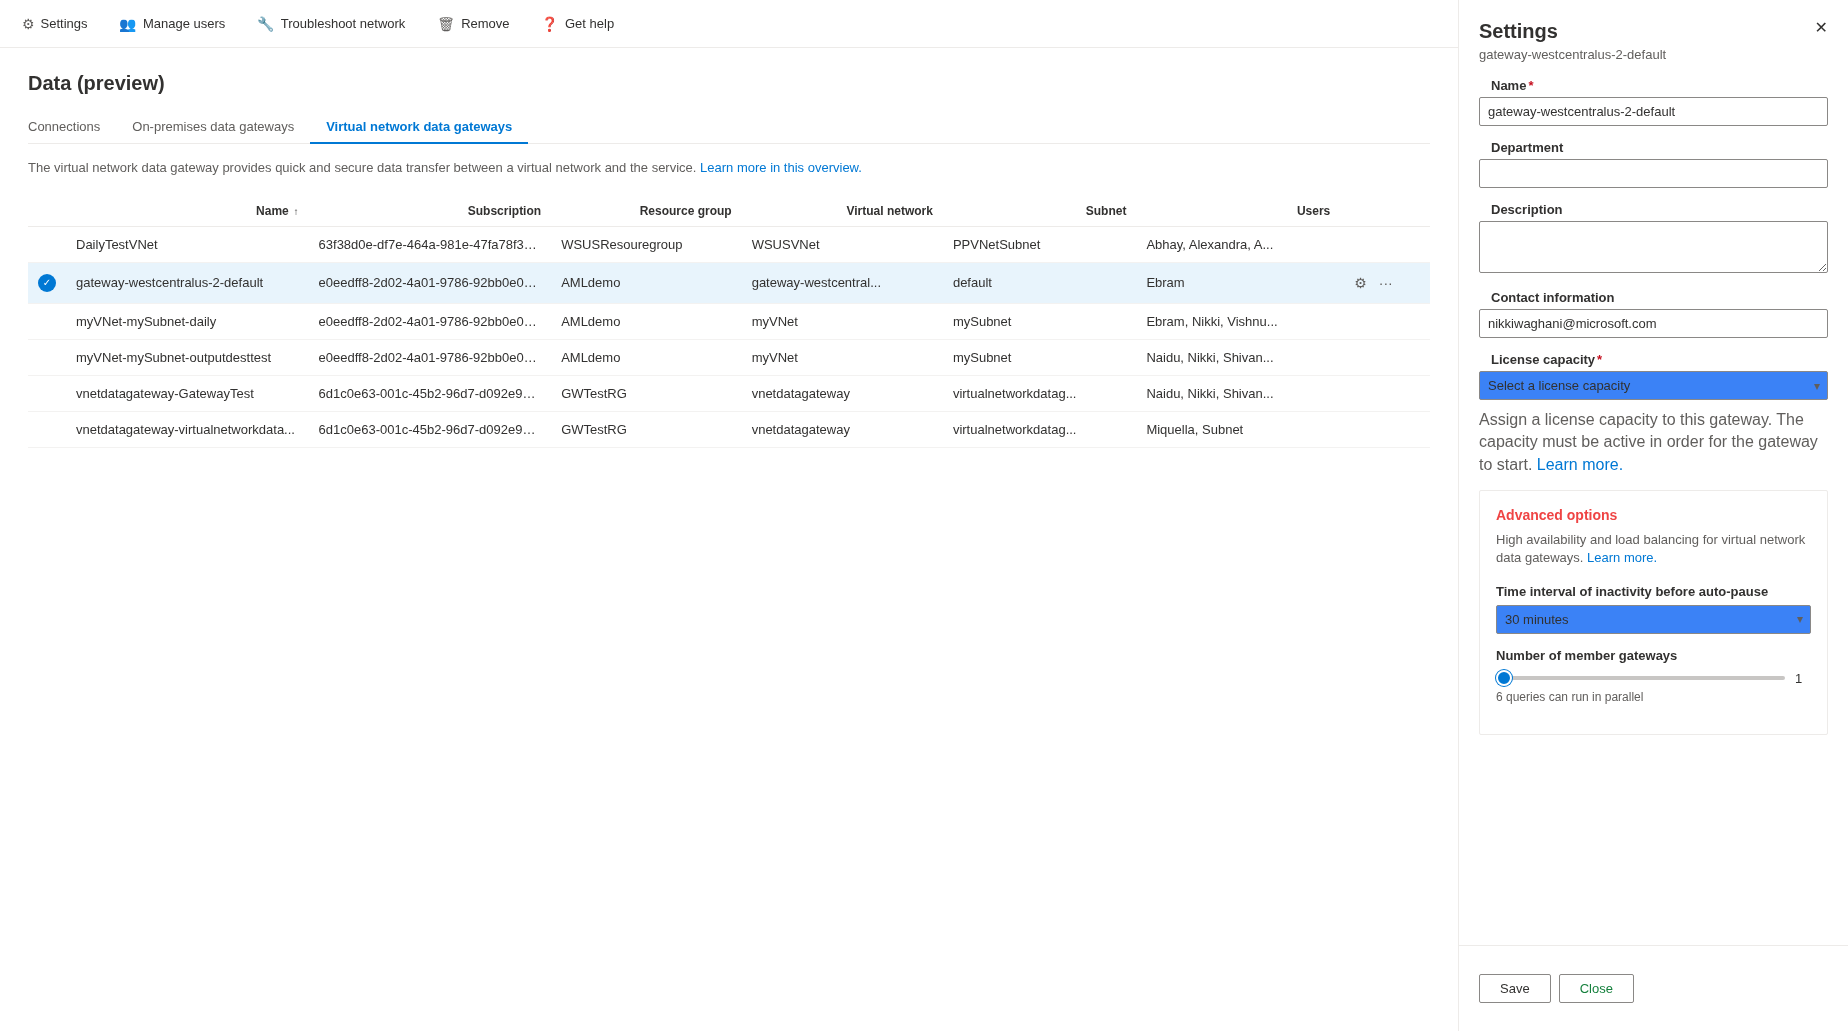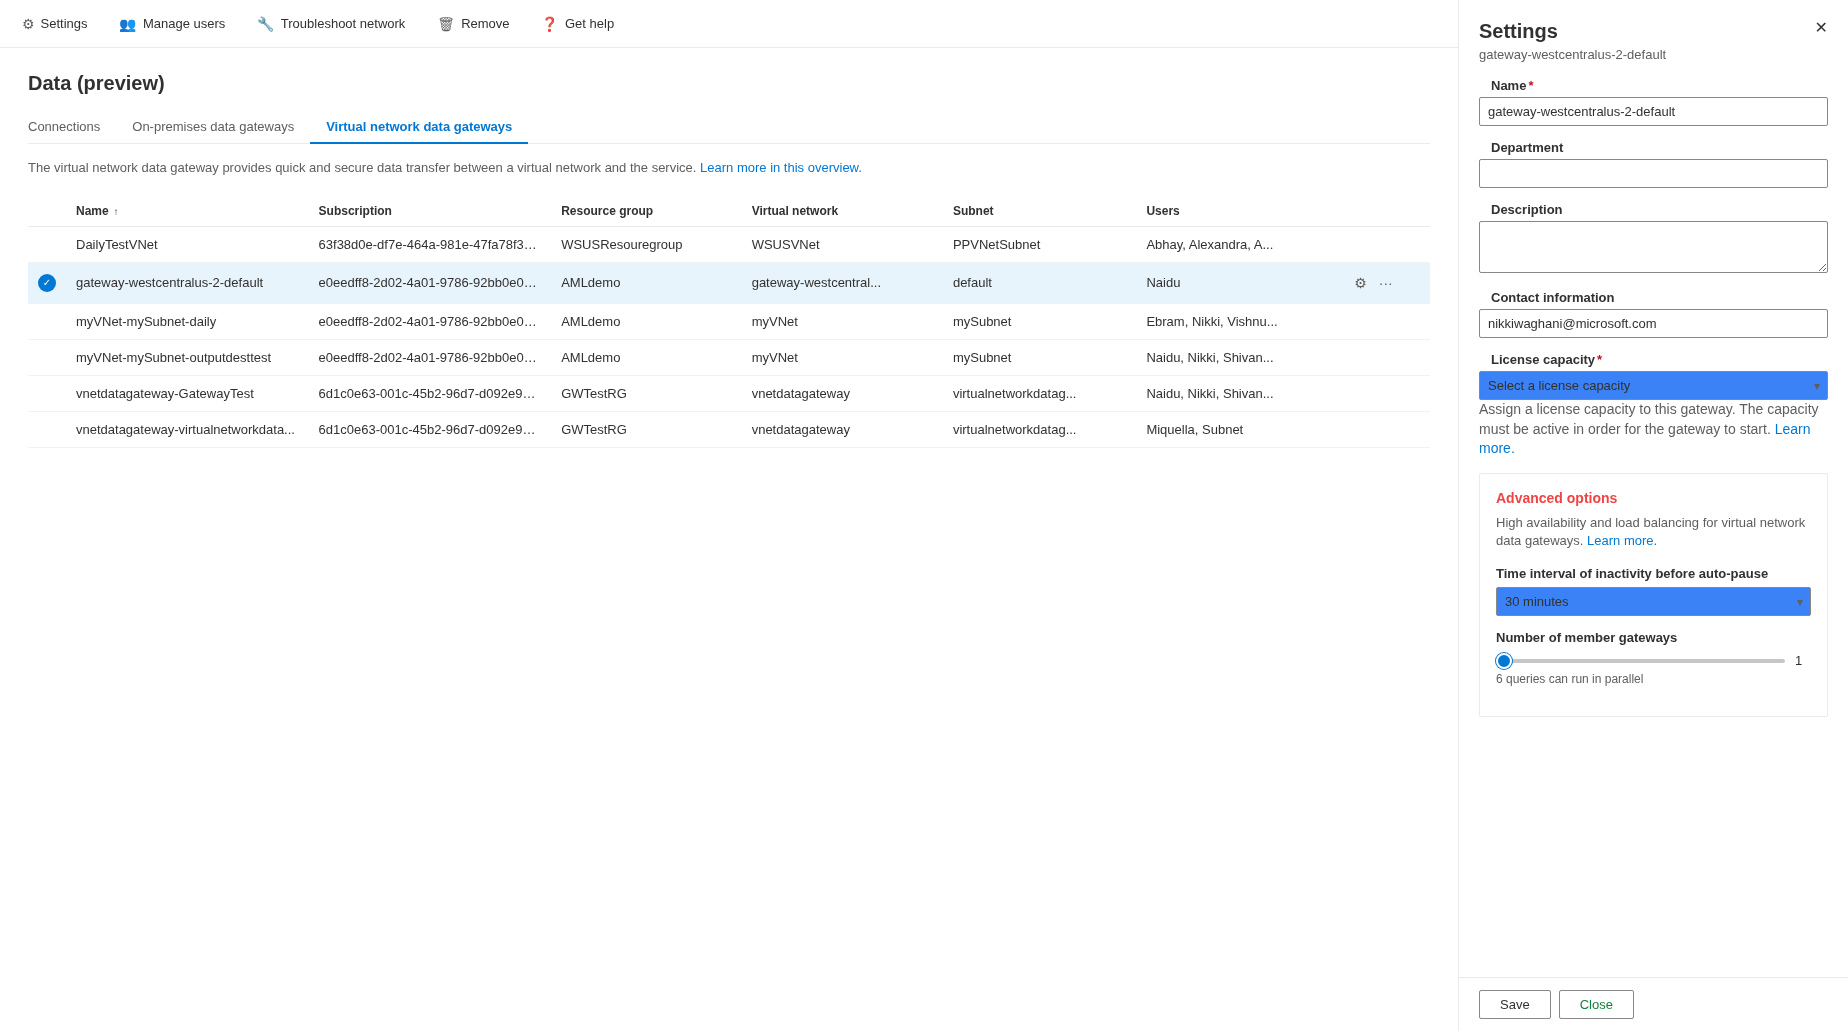--- a/index.html
+++ b/index.html
@@ -83,21 +83,21 @@
     .tab-description a {
       color: #0078d4;
       text-decoration: none;
     }
     
     .data-table {
       width: 100%;
       border-collapse: collapse;
     }
     .data-table th {
-      text-align: left;
+      text-align: right;
       font-weight: 600;
       font-size: 12px;
       color: #323130;
       padding: 8px 10px;
       border-bottom: 1px solid #edebe9;
       white-space: nowrap;
     }
     .data-table td {
       padding: 10px 10px;
       font-size: 13px;
@@ -239,23 +239,23 @@
     .select-chevron {
       position: absolute;
       right: 8px;
       top: 50%;
       transform: translateY(-50%);
       font-size: 12px;
       color: #605e5c;
       pointer-events: none;
     }
     .field-note {
-      font-size: 14px;
-      color: #605e5c;
-      margin-top: 0;
+      font-size: 16px;
+      color: #605e5c;
+      margin-top: 9px;
       line-height: 1.4;
     }
     .field-note a { color: #0078d4; text-decoration: none; }
     
     .advanced-box {
       border: 1px solid #edebe9;
       border-radius: 2px;
       padding: 16px;
       margin-bottom: 14px;
     }
@@ -312,21 +312,21 @@
       color: #323130;
       min-width: 16px;
     }
     .slider-note {
       font-size: 12px;
       color: #605e5c;
       margin-top: 4px;
     }
     
     .panel-footer {
-      padding: 12px 20px;
+      padding: 28px 20px;
       display: flex;
       gap: 8px;
       border-top: 1px solid #edebe9;
     }
     .btn-primary {
       padding: 6px 20px;
       background: #fff;
       border: 1px solid #8a8886;
       border-radius: 2px;
       font-size: 13px;
@@ -424,21 +424,21 @@
             </td>
             <td class="name-col">
               <div class="row-icon">
         <span>gateway-westcentralus-2-default</span>
       </div>
             </td>
             <td class="sub-col">e0eedff8-2d02-4a01-9786-92bb0e0cb...</td>
             <td class="rg-col">AMLdemo</td>
             <td class="vnet-col">gateway-westcentral...</td>
             <td class="subnet-col">default</td>
-            <td class="users-col">Naidu</td>
+            <td class="users-col">Ebram</td>
             <td>
               <div class="row-actions">
         <button class="row-action-btn" title="Settings">⚙</button>
         <button class="row-action-btn" title="More">···</button>
       </div>
             </td>
           </tr>
           <tr>
             <td style="width: 28px;"></td>
             <td class="name-col">myVNet-mySubnet-daily</td>

